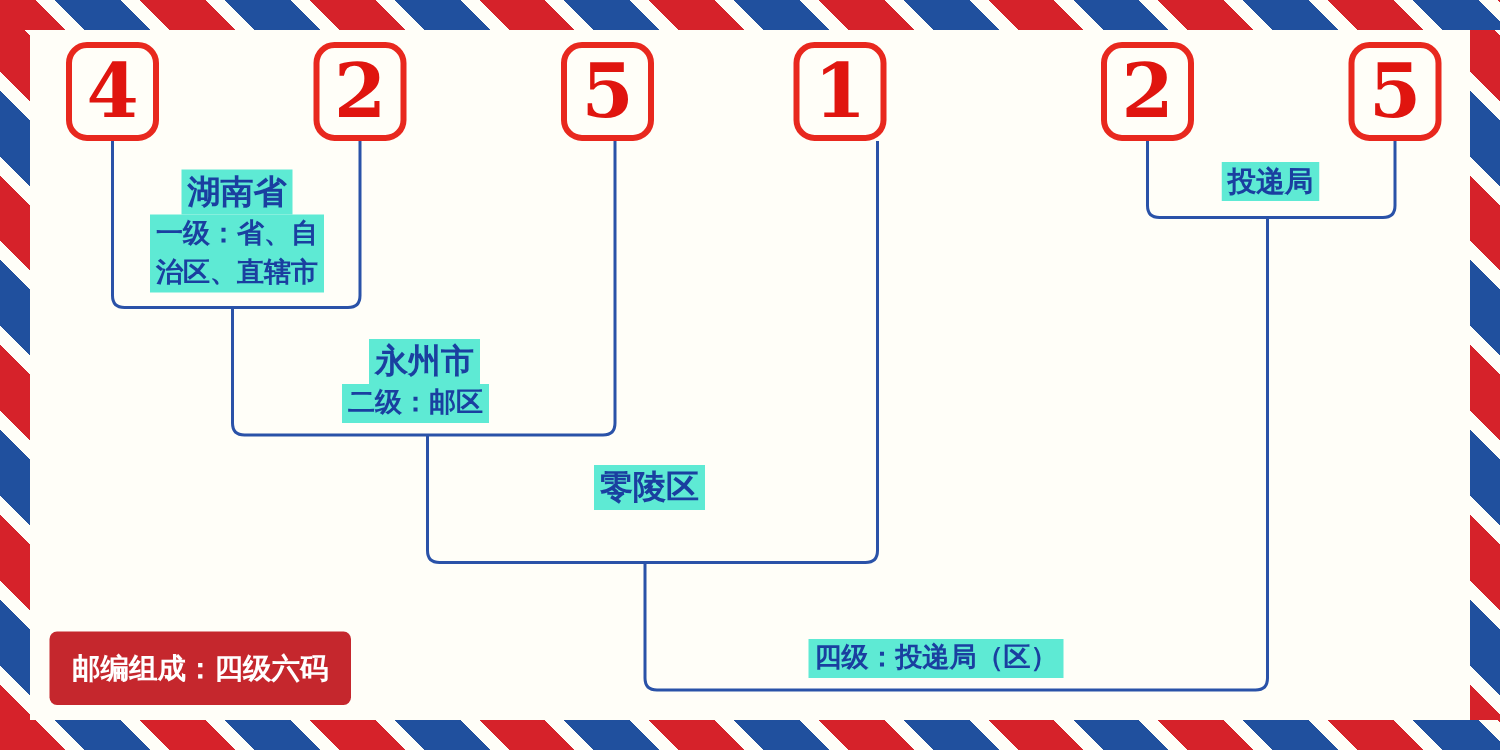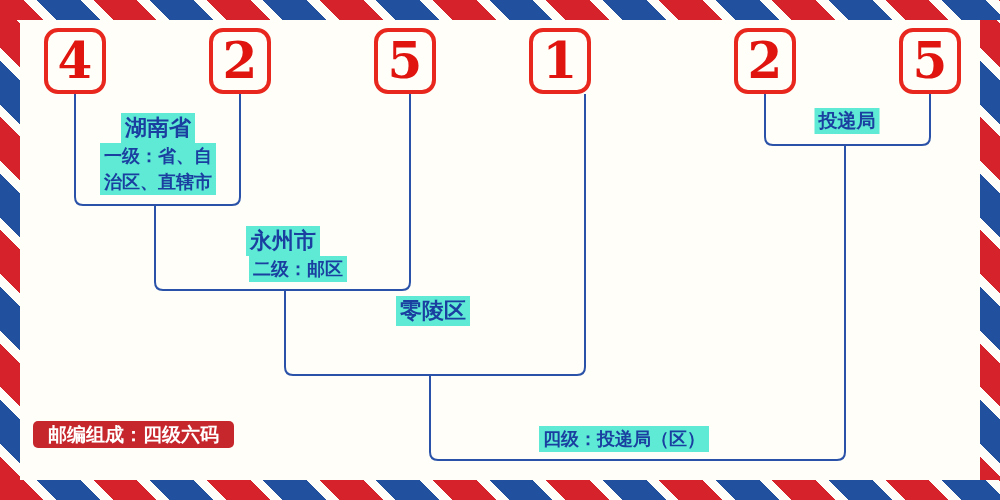--- a/index.html
+++ b/index.html
@@ -48,21 +48,21 @@
     position:absolute; transform:translateX(-50%);
     color:#1a3fa0; text-align:center; white-space:nowrap; z-index:2;
     background:#5eead4; padding:0 4px;
   }
   .lbl-name  { font-size:22px; font-weight:bold; }
   .lbl-desc  { font-size:18px; font-weight:bold; line-height:26px; }
   .lbl-small { font-size:19px; font-weight:bold; }
 
   
   .badge {
-    position:absolute; left:33px; top:421px; height:27px;
+    position:absolute; left:33px; top:421px; height:49px;
     background:#c5272d; border-radius:5px;
     display:flex; align-items:center; padding:0 15px;
     color:#ffffff; font-size:19px; font-weight:bold; z-index:4;
     white-space:nowrap;
   }
 </style>
 </head>
 <body>
 
 <div class="stage">
@@ -101,23 +101,23 @@
     <span class="digit">5</span>
   </div>
 
   <div class="lbl lbl-name" style="left:158px; top:113px">湖南省</div>
   <div class="lbl lbl-desc" style="left:158px; top:143px">
     <div>一级：省、自</div>
     <div>治区、直辖市</div>
   </div>
 
   <div class="lbl lbl-name" style="left:283px; top:226px">永州市</div>
-  <div class="lbl lbl-desc" style="left:298px; top:256px">二级：邮区</div>
+  <div class="lbl lbl-desc" style="left:277px; top:256px">二级：邮区</div>
 
-  <div class="lbl lbl-name" style="left:433px; top:296px">零陵区</div>
+  <div class="lbl lbl-name" style="left:433px; top:310px">零陵区</div>
 
   <div class="lbl lbl-small" style="left:847px; top:108px">投递局</div>
 
   <div class="lbl lbl-desc" style="left:624px; top:426px">四级：投递局（区）</div>
 
   <div class="badge">
     <span>邮编组成：四级六码</span>
   </div>
 
 </div>

